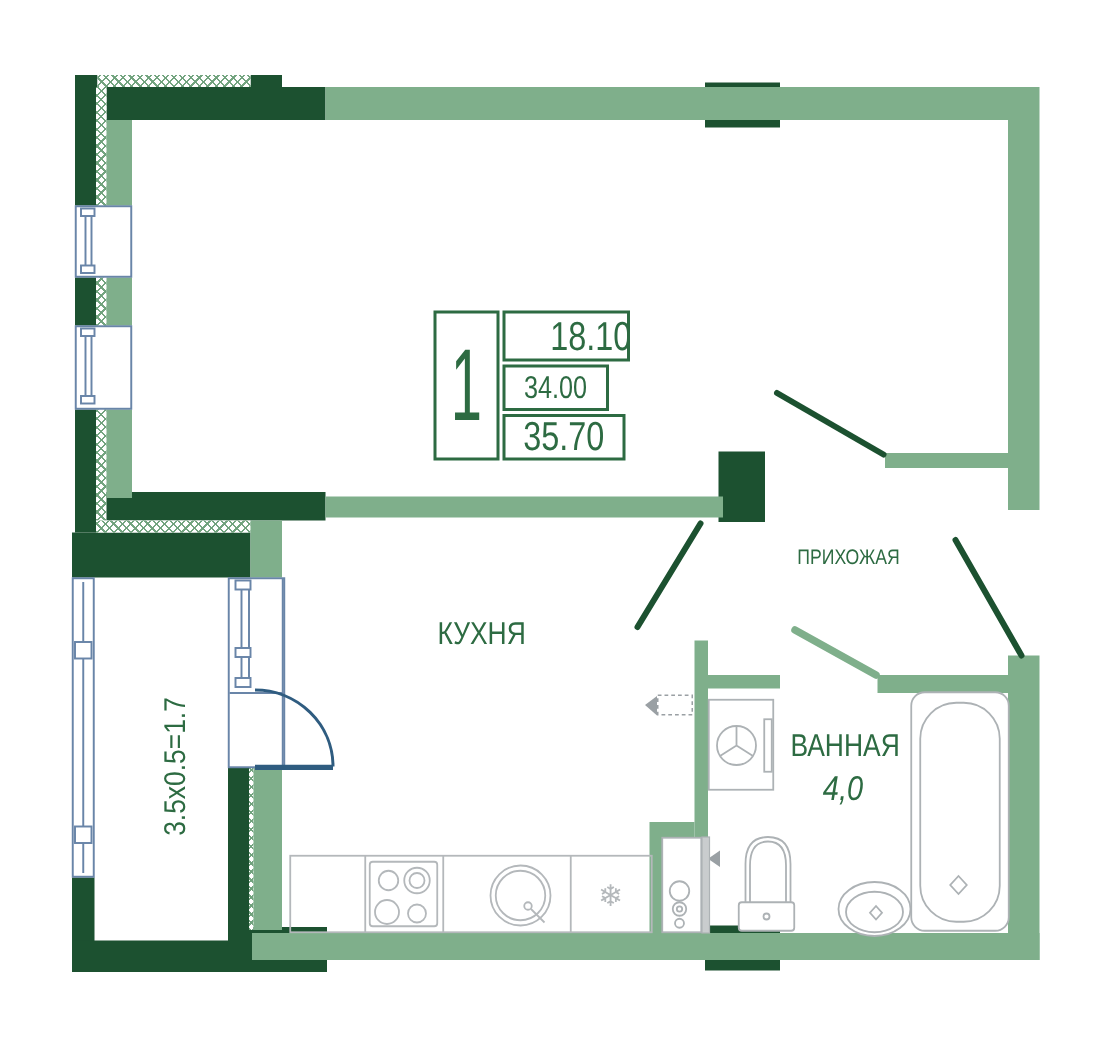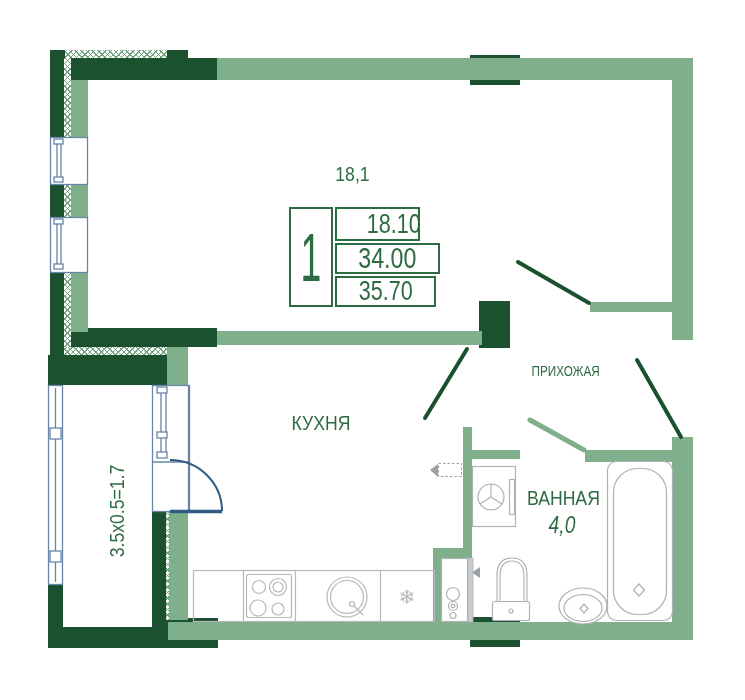--- a/index.html
+++ b/index.html
@@ -163,22 +163,20 @@
       <polygon points="584,604 588,608.5 584,613 580,608.5" fill="none"></polygon>
     </g>
 
     <g stroke="#adb2b5" fill="#fff" stroke-width="1.2">
       <rect x="607.5" y="461.5" width="65" height="159" rx="9"></rect>
       <rect x="613.5" y="468.5" width="53" height="146" rx="24" fill="none"></rect>
       <polygon points="639,584 644.5,590 639,596 633.5,590" fill="none"></polygon>
     </g>
   </svg>
 
-  <div class="lbl" style="left:302px;top:162px;width:100px;font-size:21px;">
-    <span class="cnd">18,1</span></div>
 
   <div class="lbl" style="left:261px;top:411px;width:120px;font-size:21px;">
     <span class="cnd">КУХНЯ</span></div>
 
   <div class="lbl" style="left:496px;top:364px;width:140px;font-size:14px;">
     <span class="cnd">ПРИХОЖАЯ</span></div>
 
   <div class="lbl" style="left:503px;top:486px;width:120px;font-size:21px;">
     <span class="cnd">ВАННАЯ</span></div>
   <div class="lbl" style="left:512px;top:513px;width:100px;font-size:23px;font-style:italic;">
@@ -188,21 +186,21 @@
     <span class="cnd">3.5x0.5=1.7</span>
     </div>
 
   <div>
     <div class="cell" style="left:289px;top:207px;width:44px;height:100px;font-size:68px;">
       <span style="display:inline-block;transform:scaleX(.55);">1</span>
     </div>
     <div class="cell" style="left:335px;top:207px;width:85px;height:34px;font-size:27px;padding-left:33px;">
       <span style="display:inline-block;transform:scaleX(.8);">18.10</span>
     </div>
-    <div class="cell" style="left:335px;top:243px;width:105px;height:31px;font-size:29px;">
+    <div class="cell" style="left:335px;top:243px;width:71px;height:31px;font-size:21px;">
       <span style="display:inline-block;transform:scaleX(.8);">34.00</span>
     </div>
-    <div class="cell" style="left:335px;top:276px;width:101px;height:31px;font-size:27px;">
+    <div class="cell" style="left:335px;top:276px;width:82px;height:31px;font-size:27px;">
       <span style="display:inline-block;transform:scaleX(.8);">35.70</span>
     </div>
   </div>
 
 </div>
 
 </body></html>

